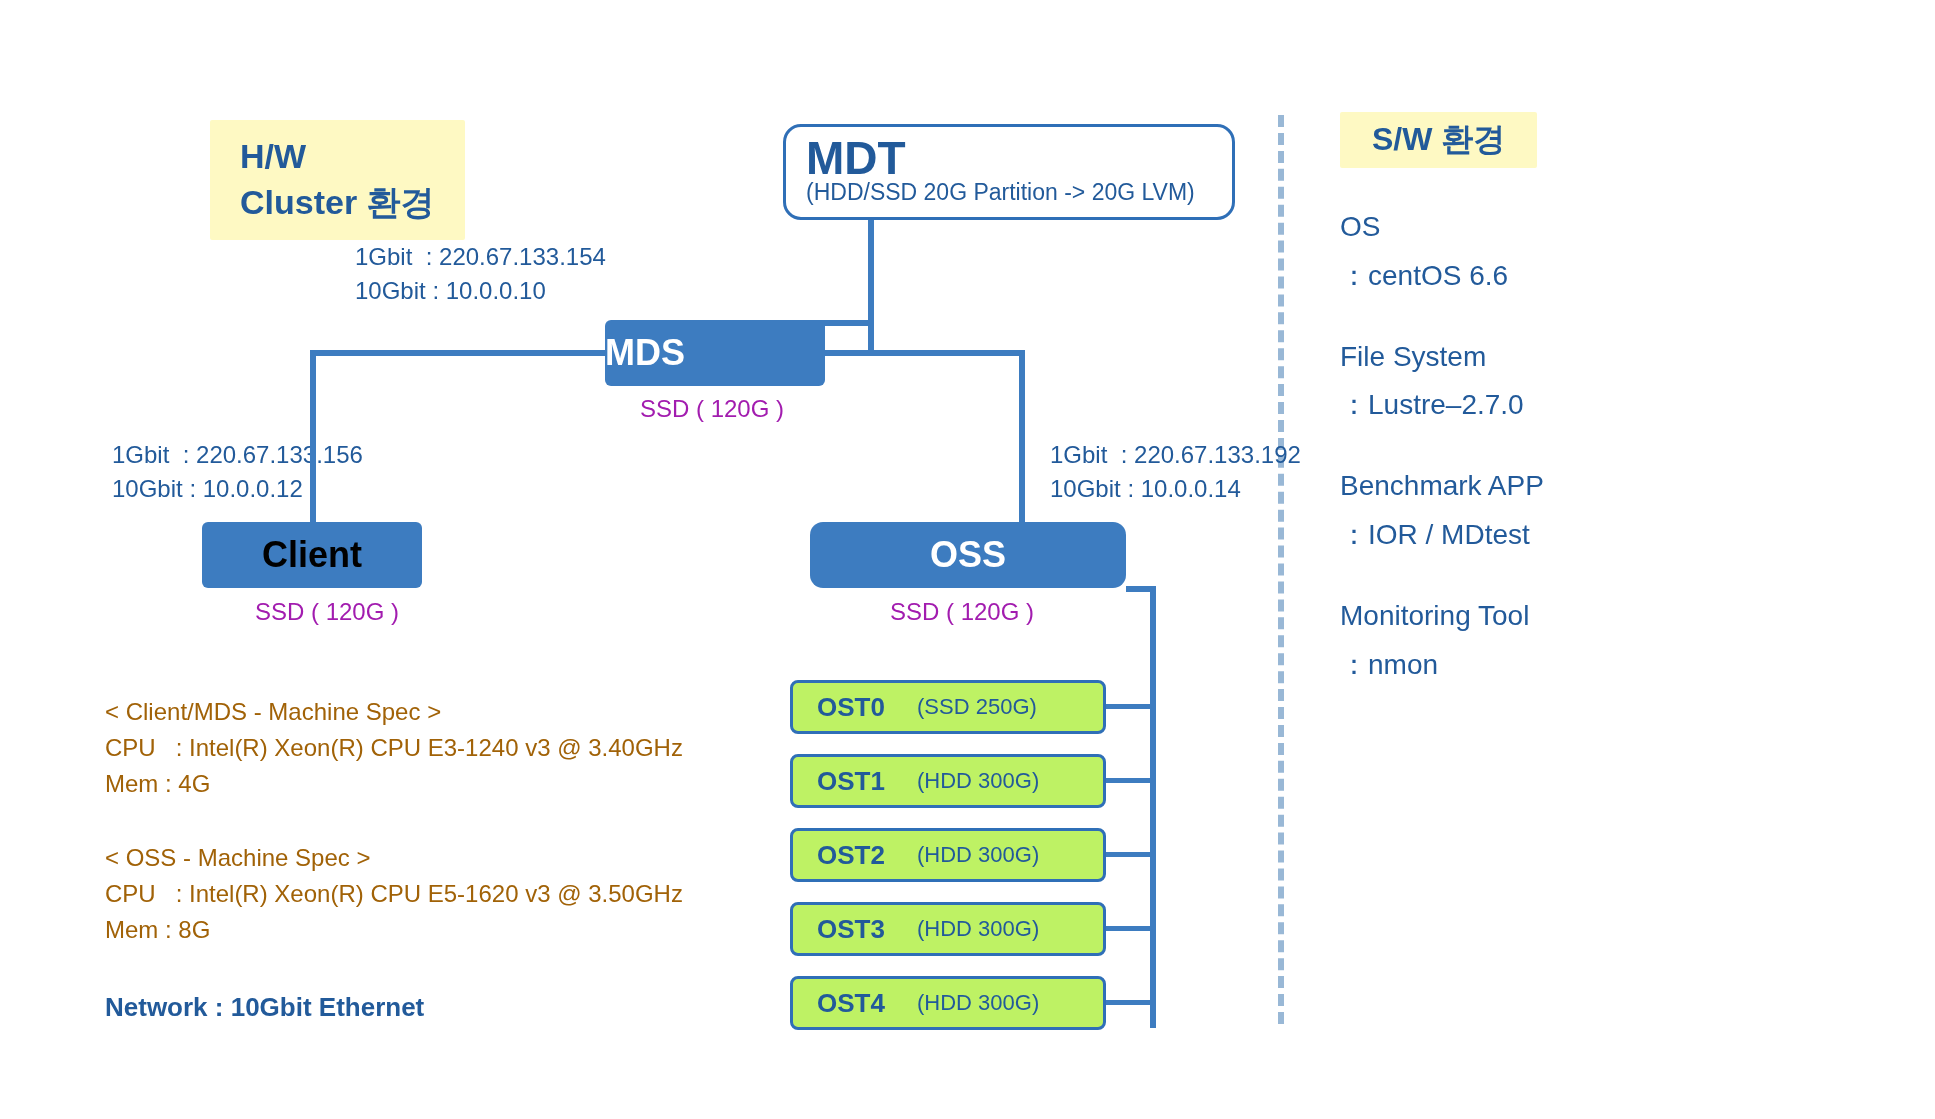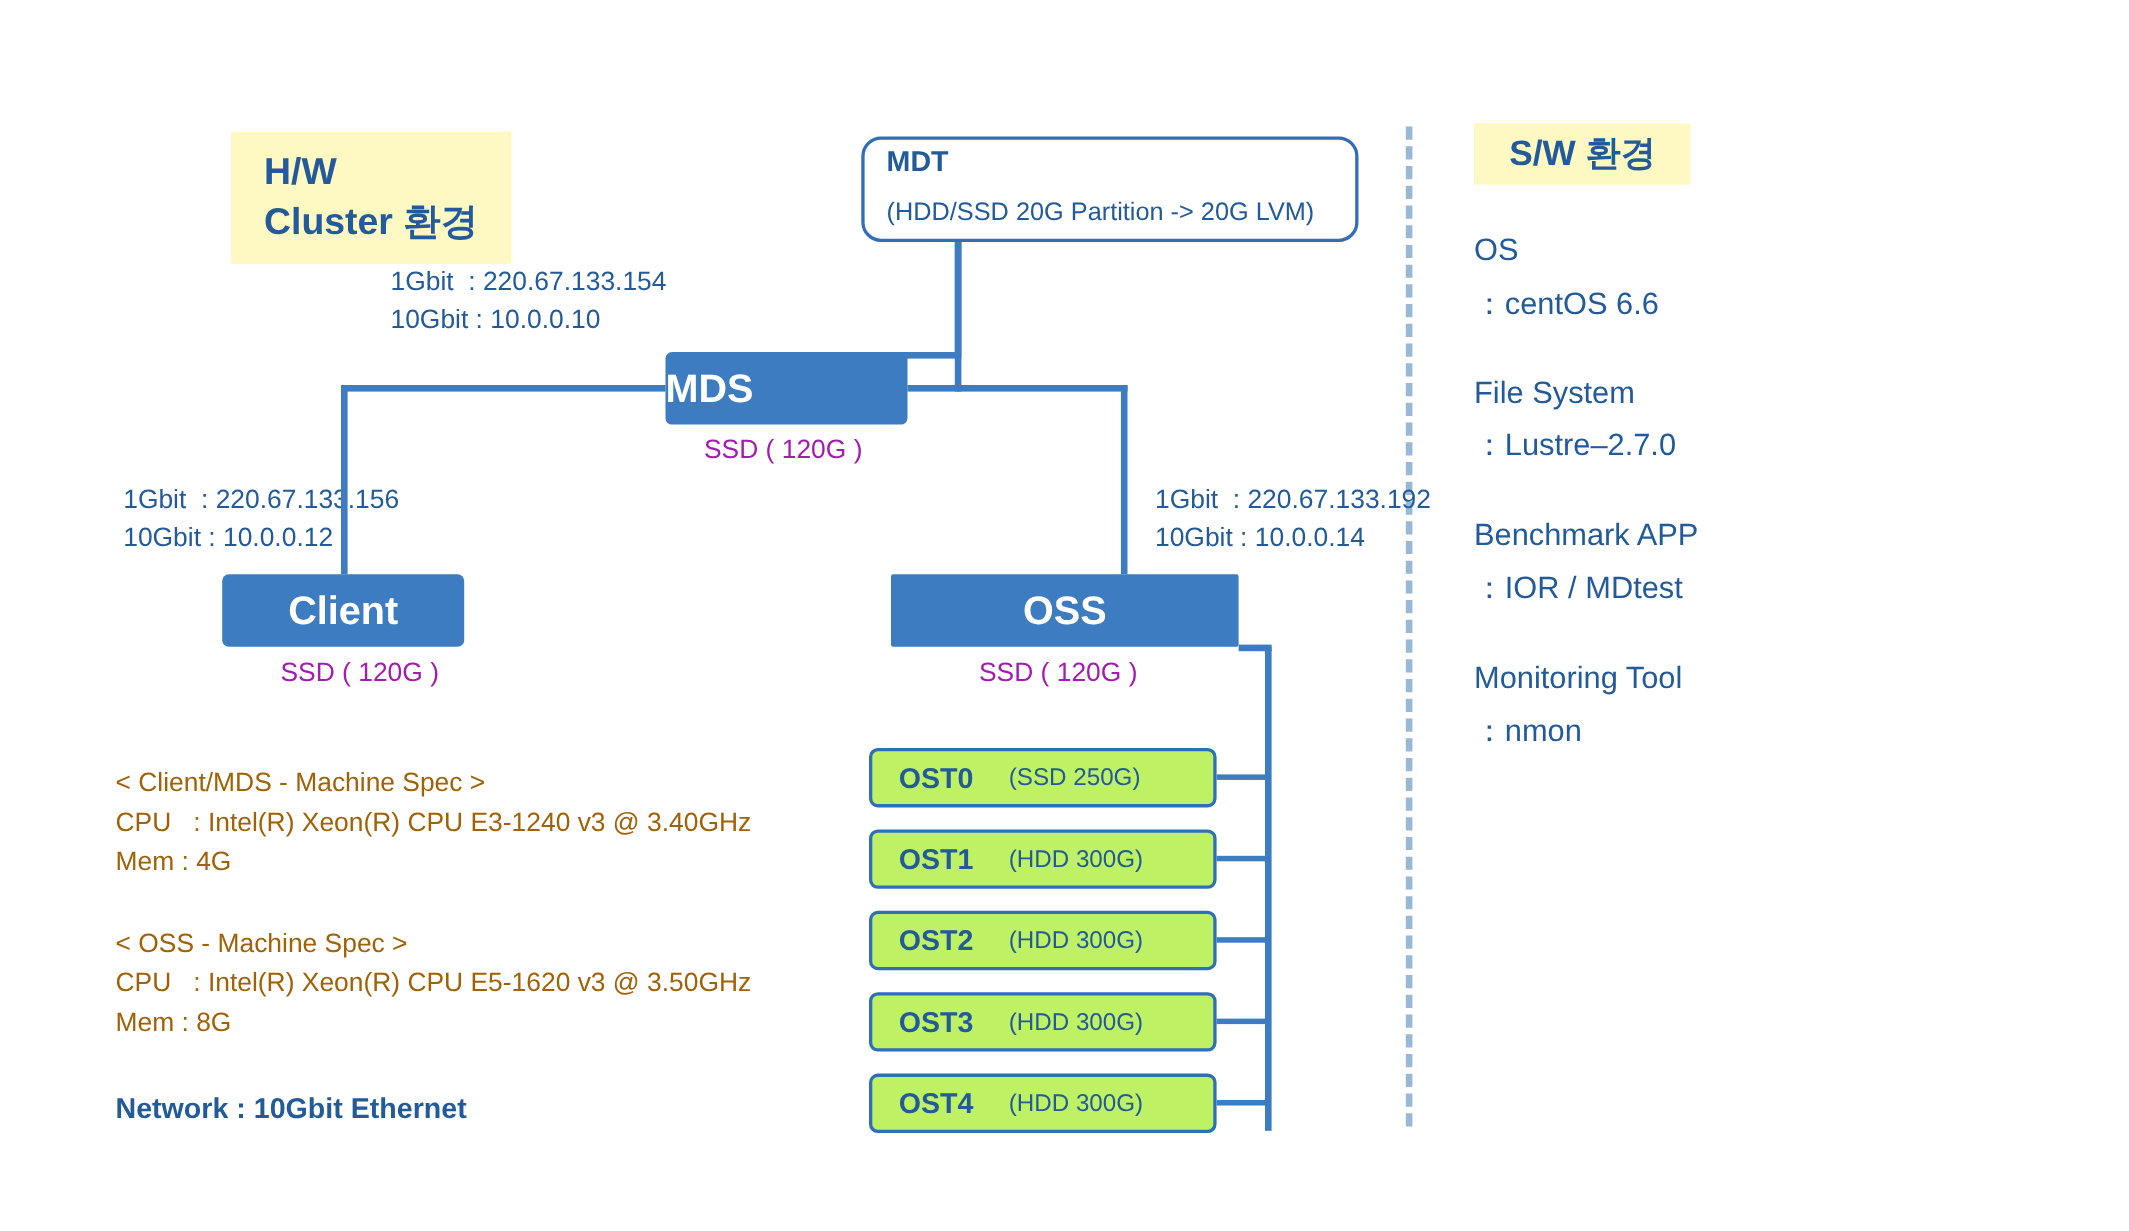--- a/index.html
+++ b/index.html
@@ -76,21 +76,21 @@
     width: 452px;
     height: 96px;
     border: 3px solid #2f6fb7;
     border-radius: 18px;
     background: #fff;
   }
   .mdt-box .mdt-title {
     position: absolute;
     left: 20px;
     top: 4px;
-    font-size: 26px;
+    font-size: 46px;
     font-weight: 700;
     color: #225a9a;
   }
   .mdt-box .mdt-sub {
     position: absolute;
     left: 20px;
     top: 52px;
     font-size: 23px;
     color: #225a9a;
   }
@@ -109,35 +109,35 @@
     align-items: center;
   }
   .client-box {
     position: absolute;
     left: 202px;
     top: 522px;
     width: 220px;
     height: 66px;
     background: #3d7cc0;
     border-radius: 6px;
-    color: #ffffff;
+    color: #000000;
     font-size: 36px;
     font-weight: 700;
     display: flex;
     align-items: center;
     justify-content: center;
   }
   .oss-box {
     position: absolute;
     left: 810px;
     top: 522px;
     width: 316px;
     height: 66px;
     background: #3d7cc0;
-    border-radius: 2px;
+    border-radius: 13px;
     color: #fff;
     font-size: 36px;
     font-weight: 700;
     display: flex;
     align-items: center;
     justify-content: center;
   }
   .storage-label {
     position: absolute;
     font-size: 24px;

